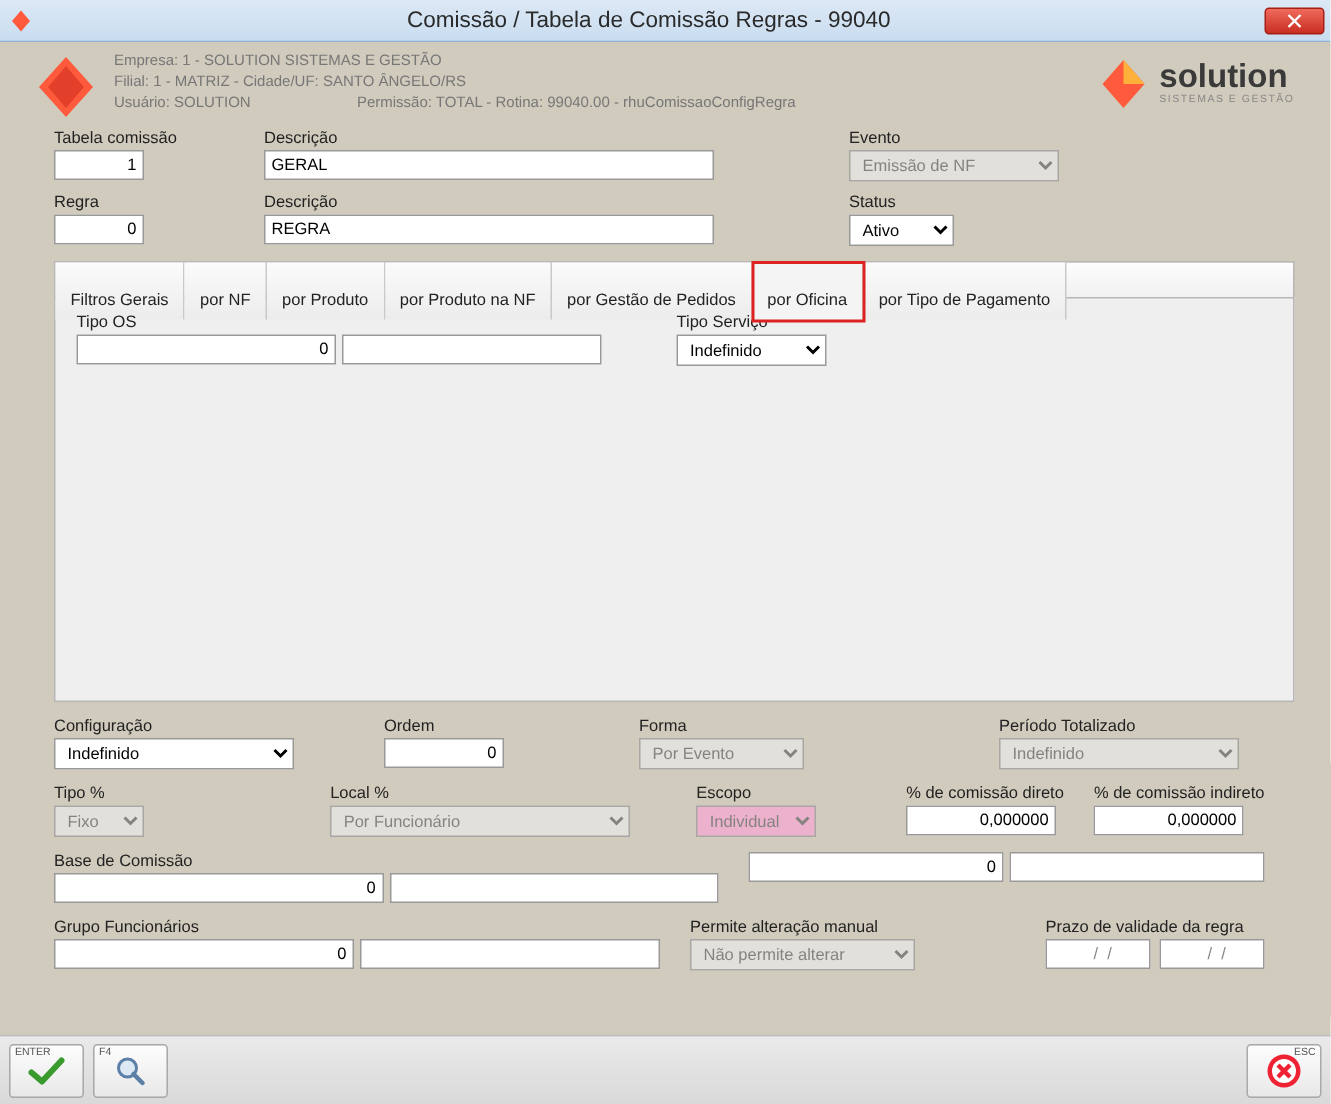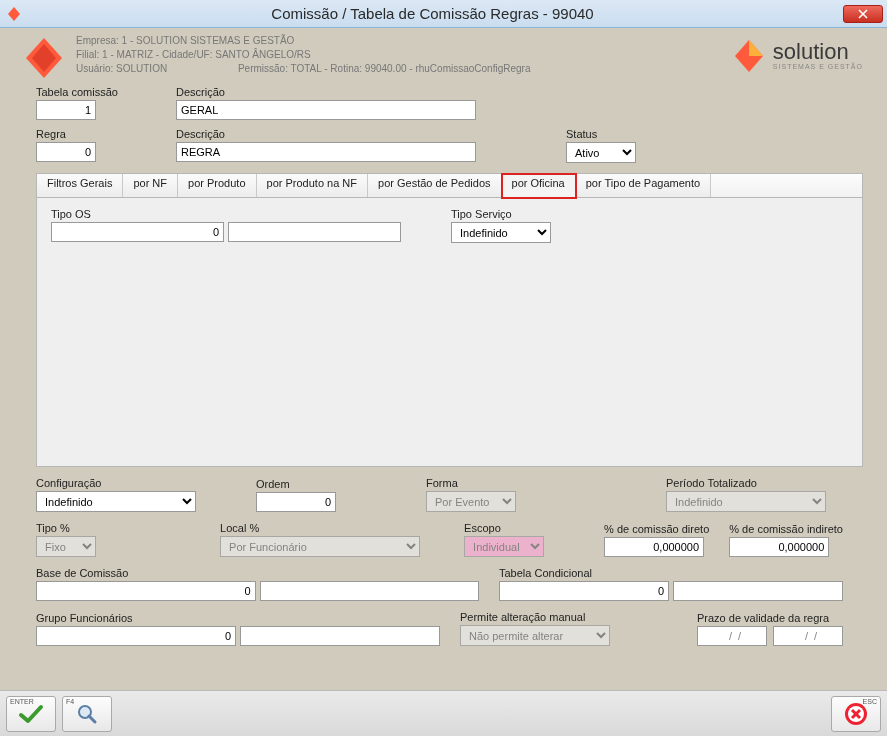--- a/index.html
+++ b/index.html
@@ -14,49 +14,49 @@
     width:40px; height:18px; margin-right:4px; background:linear-gradient(#f06a5c,#c82f22);
     border:1px solid #a52017; border-radius:3px; display:flex; align-items:center; justify-content:center;
     color:#fff; font-size:10px; font-weight:bold;
   }
   .body { position:absolute; top:28px; left:0; right:0; bottom:46px; background:#d0cbbd; }
   .header-row { display:flex; padding:4px 8px 0 8px; align-items:flex-start; }
   .logo-app { width:44px; height:44px; margin:4px 10px 0 14px; }
   .header-meta { font-size:10px; color:#777; line-height:14px; margin-top:2px; flex:1; }
   .logo-sol { display:flex; align-items:center; margin-right:16px; margin-top:6px; }
   .logo-sol .mark { width:36px; height:36px; margin-right:6px; }
-  .logo-sol .txt { font-size:22px; font-weight:400; color:#3a3a3a; line-height:18px; }
+  .logo-sol .txt { font-size:22px; font-weight:700; color:#3a3a3a; line-height:18px; }
   .logo-sol .sub { font-size:7px; letter-spacing:1px; color:#888; text-align:right; display:block; }
 
   .form-area { padding:6px 24px 0 36px; }
   .row { display:flex; margin-bottom:8px; }
   .field { display:flex; flex-direction:column; margin-right:20px; }
   .field-label { font-size:11px; color:#222; margin-bottom:2px; white-space:nowrap; }
   input[type=text], select, .ro-input {
     font-size:11px; height:20px; border:1px solid #999; background:#fff; padding:1px 4px;
   }
   select { height:21px; }
   .num { text-align:right; }
 
   .tabstrip {
     display:flex; margin:10px 0 0 0; background:linear-gradient(#fdfdfd,#f1f1f1);
     border:1px solid #b7b7b7; border-bottom:none; height:24px;
   }
   .tab {
-    padding:3px 10px; font-size:11px; color:#222; border-right:1px solid #c9c9c9;
+    padding:19px 10px; font-size:11px; color:#222; border-right:1px solid #c9c9c9;
     background:linear-gradient(#fbfbfb,#ececec); cursor:default; white-space:nowrap;
   }
   .tab.active { background:#f4f4f4; border-bottom:1px solid #f4f4f4; margin-bottom:-1px; }
   .tab.highlight { outline:2px solid #d22; outline-offset:-1px; z-index:2; position:relative;text-align:center; }
   .tabpanel {
     border:1px solid #b7b7b7; background:#efefef; height:270px; padding:10px 14px;
   }
 
   .bottom-form { padding:10px 24px 0 36px; }
-  .bottom-form .row { margin-bottom:10px;align-items:flex-end; }
+  .bottom-form .row { margin-bottom:10px; }
 
   .footer {
     position:absolute; left:0; right:0; bottom:0; height:46px;
     background:linear-gradient(#eaeaea,#d9d9d9); border-top:1px solid #bbb;
     display:flex; align-items:center; padding:0 6px;
   }
   .toolbtn {
     width:50px; height:36px; border:1px solid #a9a9a9; border-radius:3px;
     background:linear-gradient(#fdfdfd,#e8e8e8); margin-right:6px; position:relative;
     display:flex; align-items:center; justify-content:center;
@@ -119,20 +119,26 @@
   <div class="form-area">
     <div class="row">
       <div class="field" style="width:120px">
         <span class="field-label">Tabela comissão</span>
         <input type="text" class="num" style="width: 60px;" value="1">
       </div>
       <div class="field" style="width:310px">
         <span class="field-label">Descrição</span>
         <input type="text" style="width: 300px;" value="GERAL">
       </div>
+      <div class="field" style="margin-left:60px">
+        <span class="field-label">Evento</span>
+        <select style="width:140px;background:#e9e9e9;color:#666" disabled="">
+          <option>Emissão de NF</option>
+        </select>
+      </div>
     </div>
     <div class="row">
       <div class="field" style="width:120px">
         <span class="field-label">Regra</span>
         <input type="text" class="num" style="width: 60px;" value="0">
       </div>
       <div class="field" style="width:310px">
         <span class="field-label">Descrição</span>
         <input type="text" style="width: 300px;" value="REGRA">
       </div>
@@ -179,21 +185,21 @@
         <select style="width:160px">
           <option>Indefinido</option>
         </select>
       </div>
       <div class="field" style="width:150px;">
         <span class="field-label">Ordem</span>
         <input type="text" class="num" style="width: 80px;" value="0">
       </div>
       <div class="field" style="width:120px">
         <span class="field-label">Forma</span>
-        <select style="width:90px;background:#e9e9e9;color:#666" disabled="">
+        <select style="width:110px;background:#e9e9e9;color:#666" disabled="">
           <option>Por Evento</option>
         </select>
       </div>
       <div class="field" style="margin-left:100px">
         <span class="field-label">Período Totalizado</span>
         <select style="width:160px;background:#e9e9e9;color:#666" disabled="">
           <option>Indefinido</option>
         </select>
       </div>
     </div>
@@ -229,21 +235,20 @@
 
     <div class="row">
       <div class="field" style="width:470px">
         <span class="field-label">Base de Comissão</span>
         <div class="combo">
           <input type="text" class="num" style="width: 60px;" value="0">
           <input type="text" style="width: 340px; margin-left: 4px;" value="">
         </div>
       </div>
       <div class="field" style="flex:1">
-        <span class="field-label">Tabela Condicional</span>
         <div class="combo">
           <input type="text" class="num" style="width: 60px;" value="0">
           <input type="text" style="width: 280px; margin-left: 4px;" value="">
         </div>
       </div>
     </div>
 
     <div class="row">
       <div class="field" style="width:470px">
         <span class="field-label">Grupo Funcionários</span>

